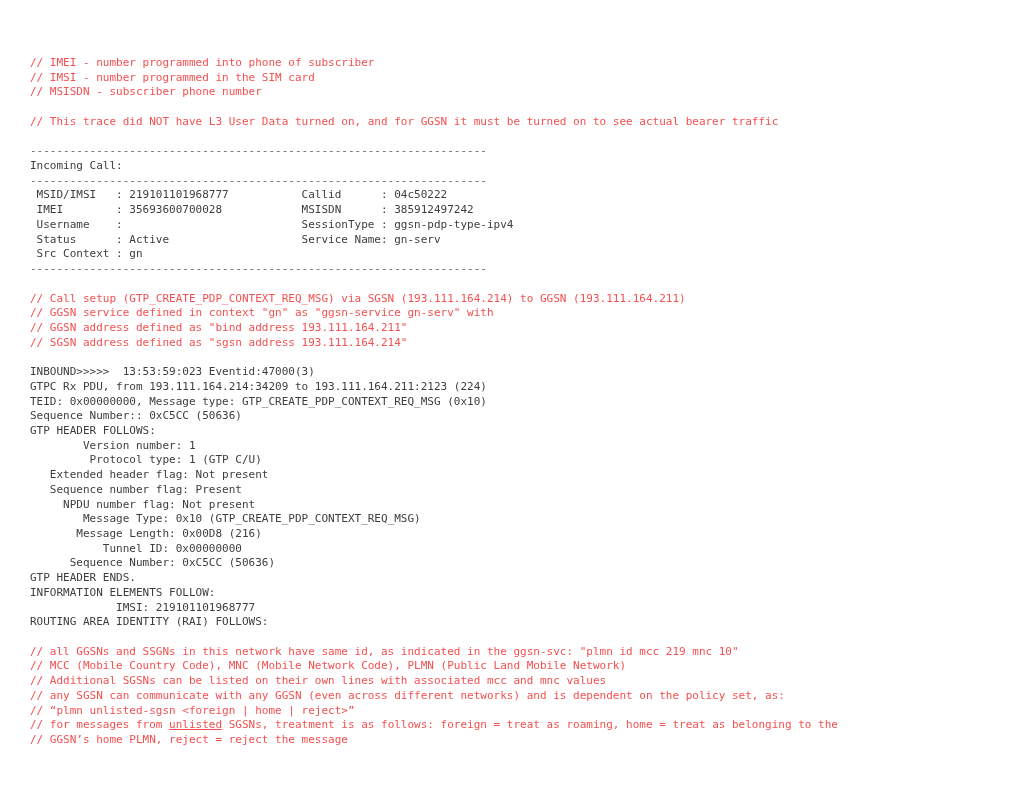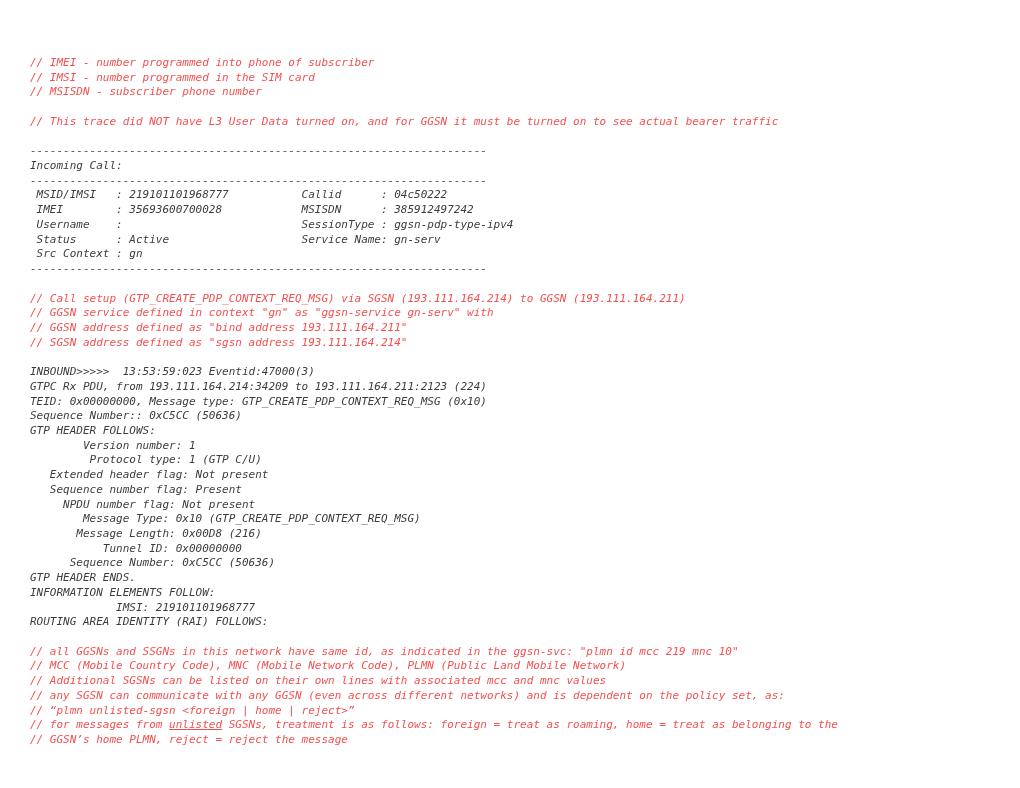--- a/index.html
+++ b/index.html
@@ -20,21 +20,20 @@
     top: 45px;
     font-size: 11px;
     line-height: 14.72px;
     white-space: pre;
     letter-spacing: 0.0px;
     -webkit-font-smoothing: none;
   }
   .line {
     white-space: pre;
     min-height: 14.72px;
-    font-style: italic;
   }
   .comment {
     color: #f45050;
   }
   .trace {
     color: #3d3d3d;
   }
   .blank {
     color: transparent;
   }

